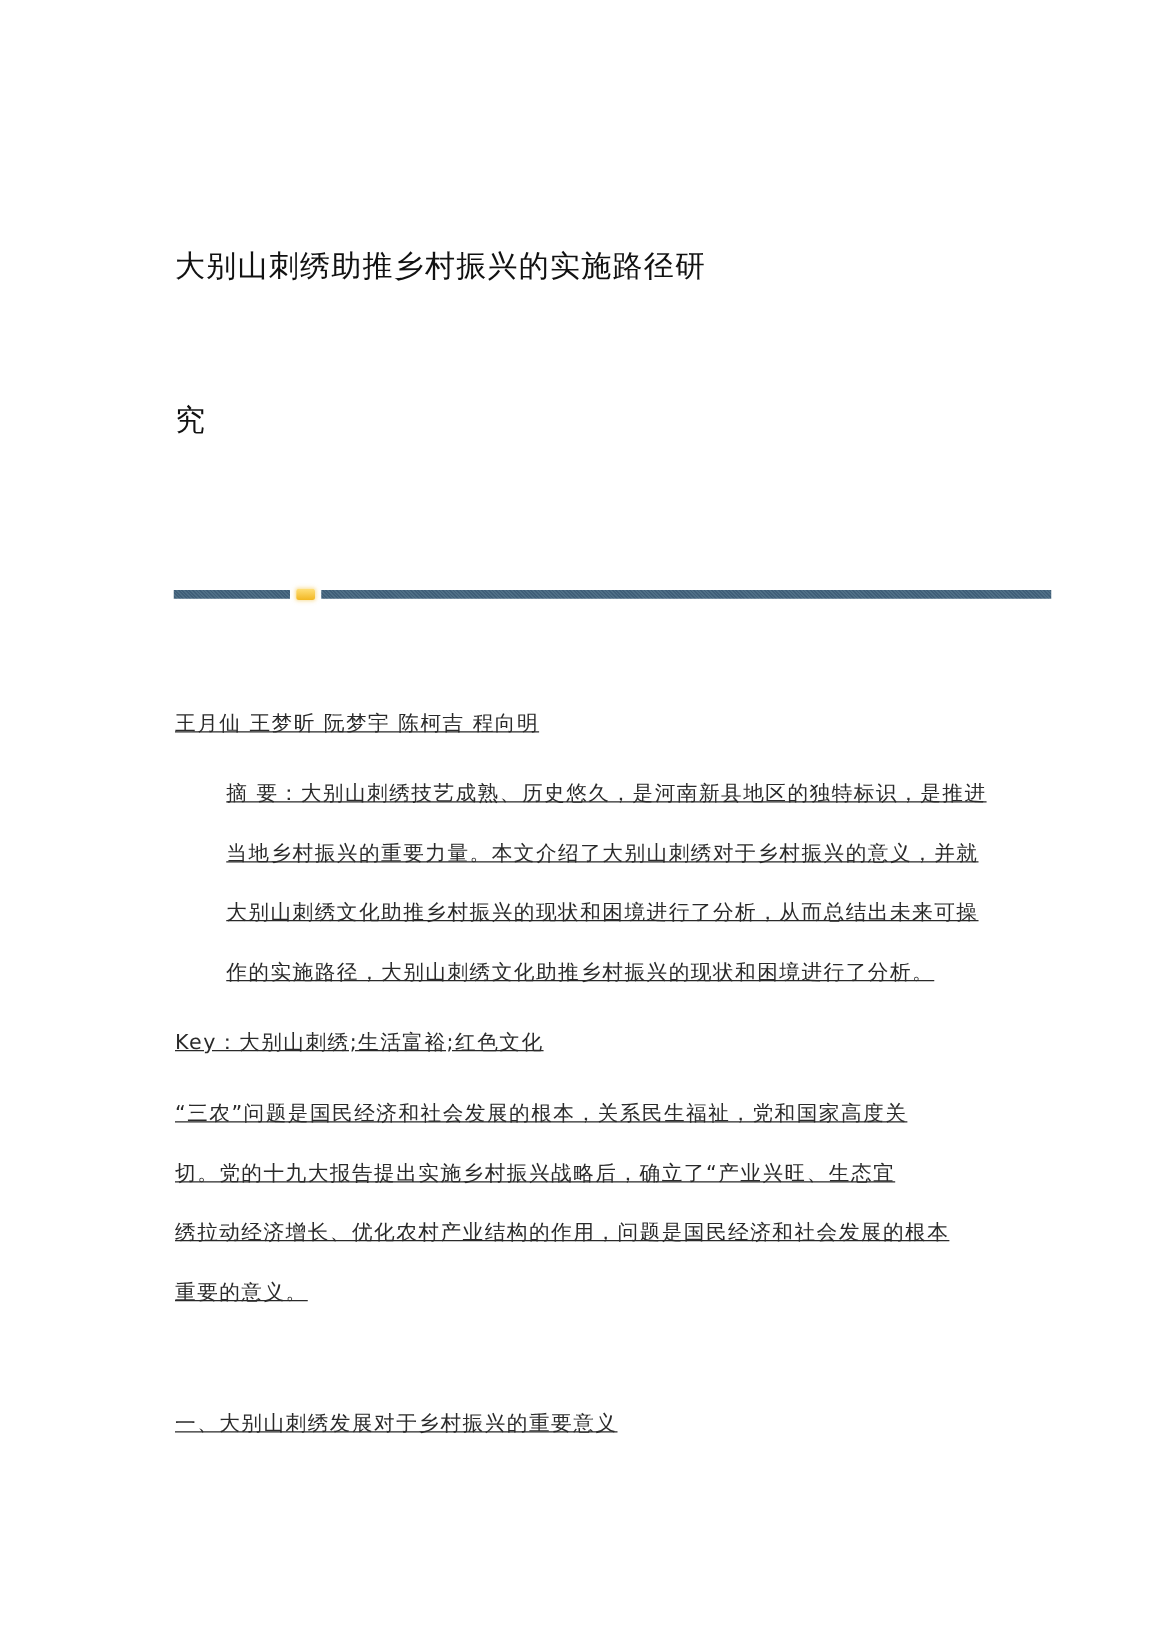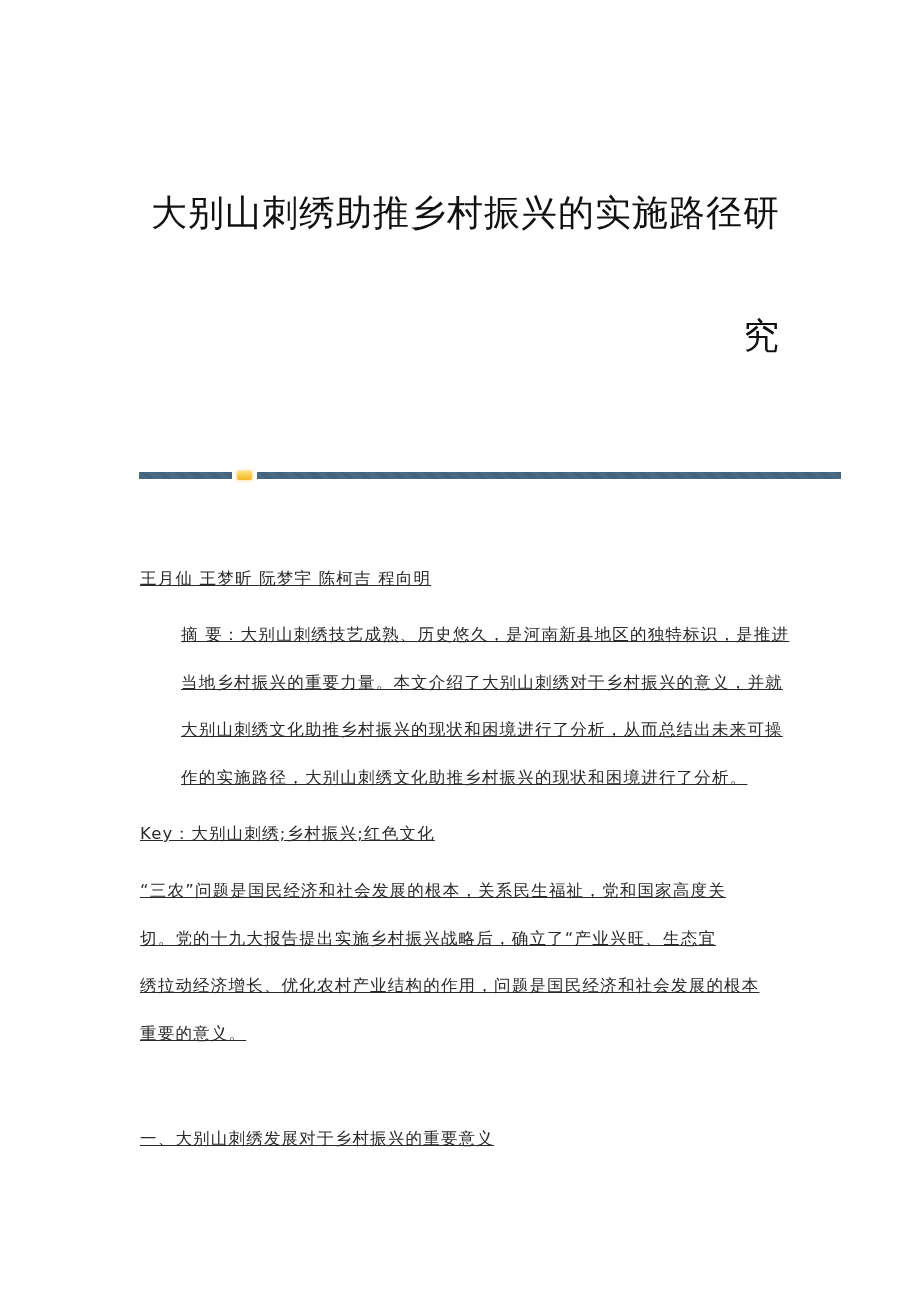--- a/index.html
+++ b/index.html
@@ -18,23 +18,23 @@
     .page {
       position: absolute;
       left: 0; top: 0;
       width: 920px;
       height: 1302px;
     }
     .title {
       position: absolute;
       left: 140px;
       width: 640px;
-      text-align: right;
+      text-align: left;
       font-family: "DejaVu Sans", "Liberation Sans", sans-serif;
-      font-size: 36px;
+      font-size: 24px;
       line-height: 40px;
       letter-spacing: 1px;
       color: #111111;
       white-space: nowrap;
     }
     .title.line1 { top: 193px; }
     .title.line2 { top: 316px; }
 
     .divider {
       position: absolute;
@@ -98,21 +98,21 @@
   </div>
 
   <div class="text abstract">
     <span class="line">摘 要：大别山刺绣技艺成熟、历史悠久，是河南新县地区的独特标识，是推进</span>
     <span class="line">当地乡村振兴的重要力量。本文介绍了大别山刺绣对于乡村振兴的意义，并就</span>
     <span class="line">大别山刺绣文化助推乡村振兴的现状和困境进行了分析，从而总结出未来可操</span>
     <span class="line">作的实施路径，大别山刺绣文化助推乡村振兴的现状和困境进行了分析。</span>
   </div>
 
   <div class="text keywords">
-    <span class="line">Key：大别山刺绣;乡村振兴;红色文化</span>
+    <span class="line">Key：大别山刺绣;生活富裕;红色文化</span>
   </div>
 
   <div class="text intro">
     <span class="line">“三农”问题是国民经济和社会发展的根本，关系民生福祉，党和国家高度关</span>
     <span class="line">切。党的十九大报告提出实施乡村振兴战略后，确立了“产业兴旺、生态宜</span>
     <span class="line">绣拉动经济增长、优化农村产业结构的作用，问题是国民经济和社会发展的根本</span>
     <span class="line">重要的意义。</span>
   </div>
 
   <div class="text heading1">

